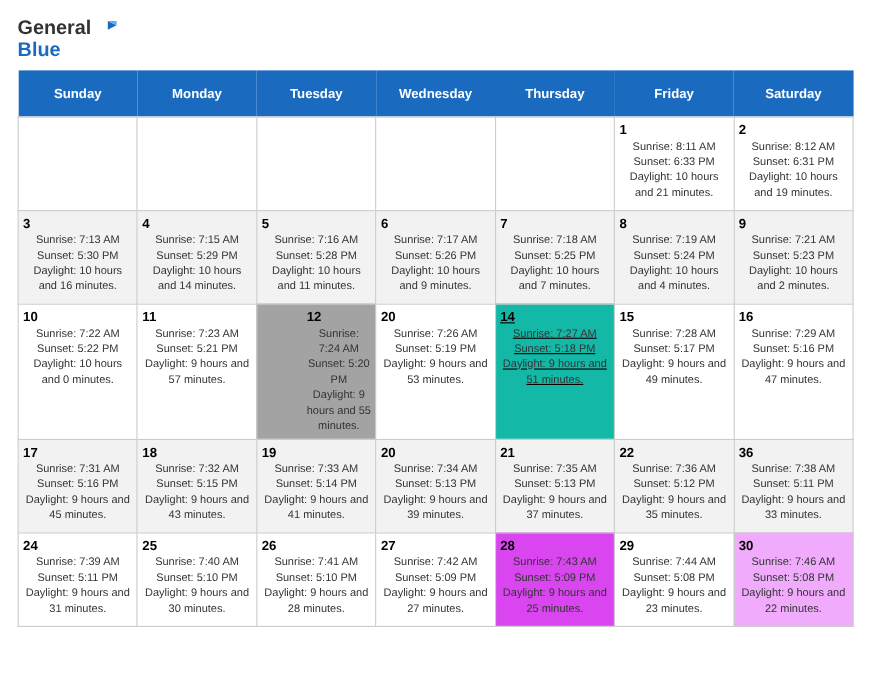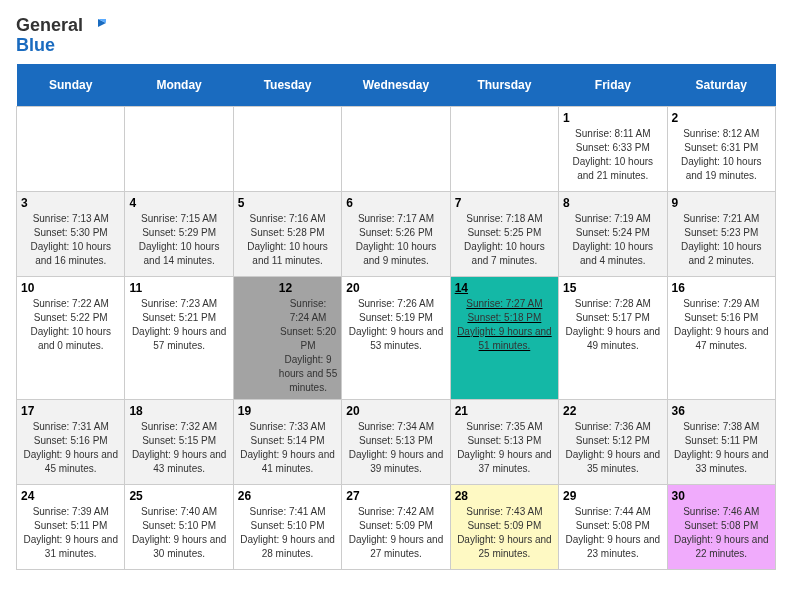--- a/index.html
+++ b/index.html
@@ -279,21 +279,21 @@
           <div class="day-info" style="white-space: pre-line;">Sunrise: 7:41 AM
 Sunset: 5:10 PM
 Daylight: 9 hours and 28 minutes.</div>
         </td>
         <td style="background-color: rgb(255, 255, 255);">
           <span class="day-num">27</span>
           <div class="day-info" style="white-space: pre-line;">Sunrise: 7:42 AM
 Sunset: 5:09 PM
 Daylight: 9 hours and 27 minutes.</div>
         </td>
-        <td style="background-color: #fef9c3;">
+        <td style="background-color: #d946ef;">
           <span class="day-num">28</span>
           <div class="day-info" style="white-space: pre-line;">Sunrise: 7:43 AM
 Sunset: 5:09 PM
 Daylight: 9 hours and 25 minutes.</div>
         </td>
         <td style="background-color: rgb(255, 255, 255);">
           <span class="day-num">29</span>
           <div class="day-info" style="white-space: pre-line;">Sunrise: 7:44 AM
 Sunset: 5:08 PM
 Daylight: 9 hours and 23 minutes.</div>

